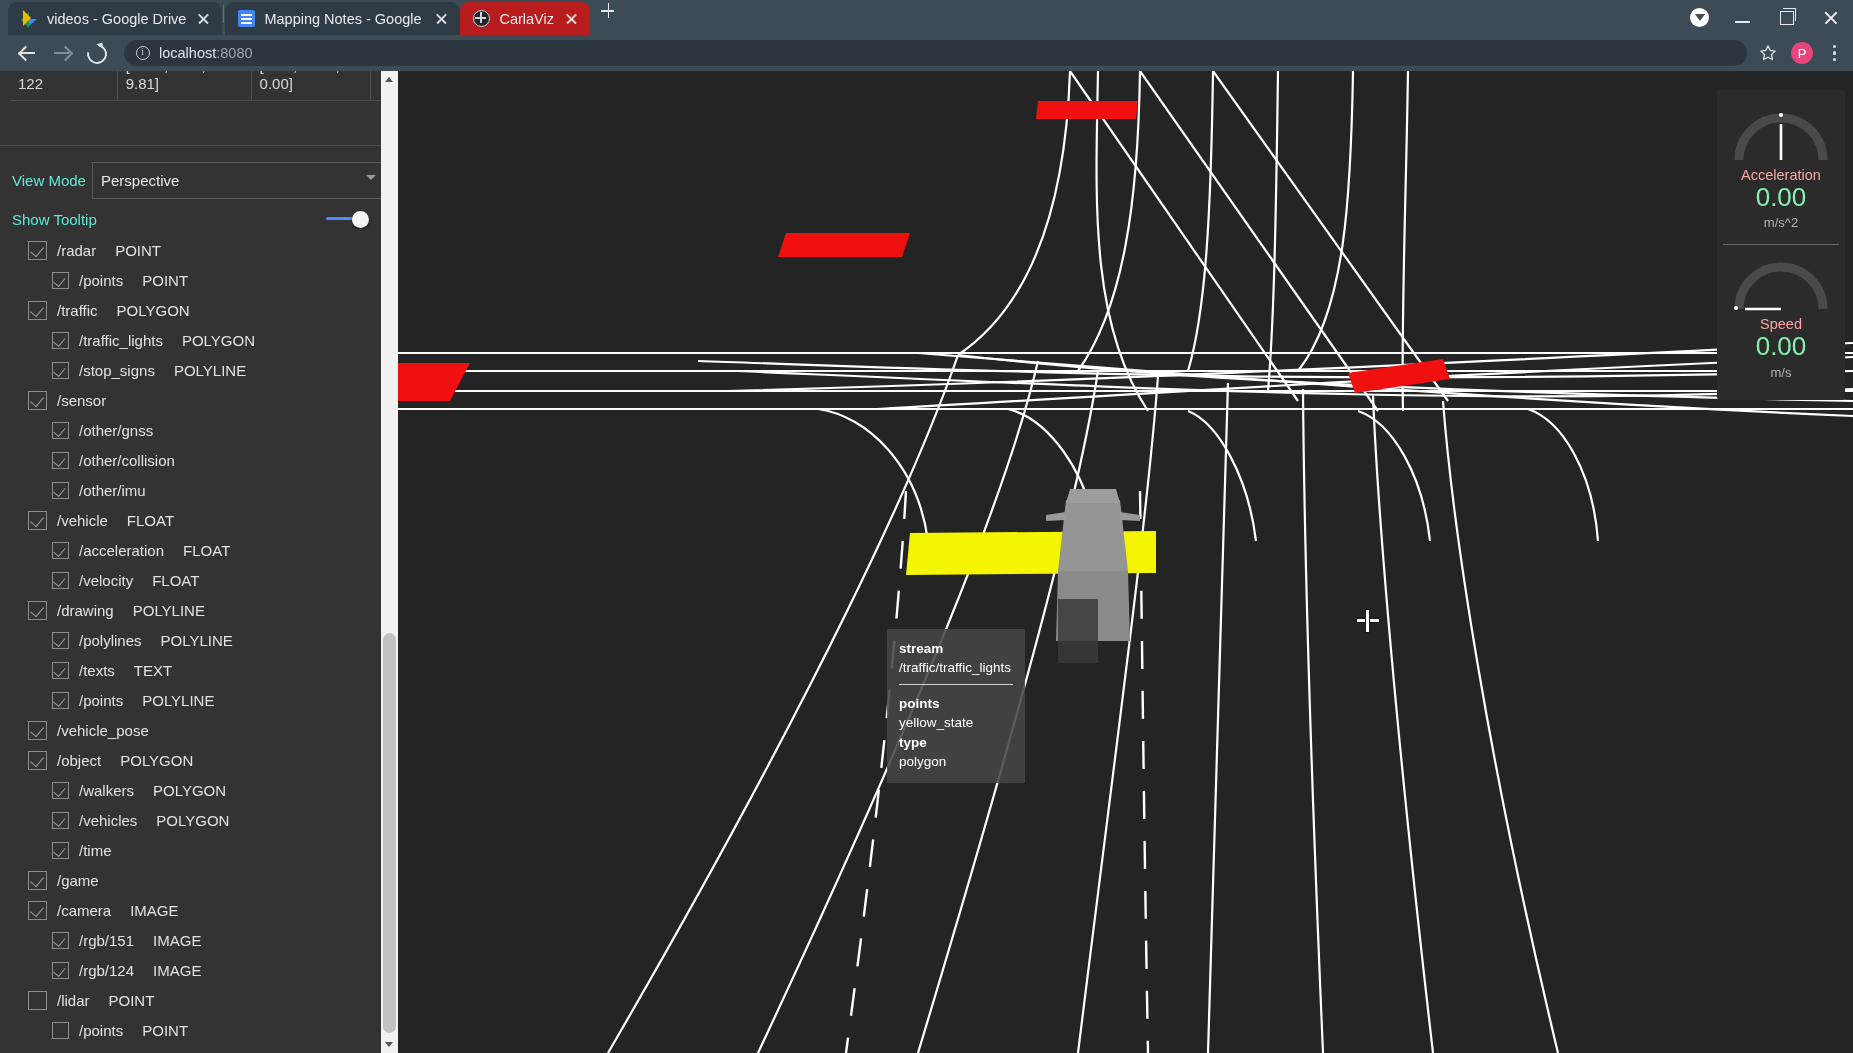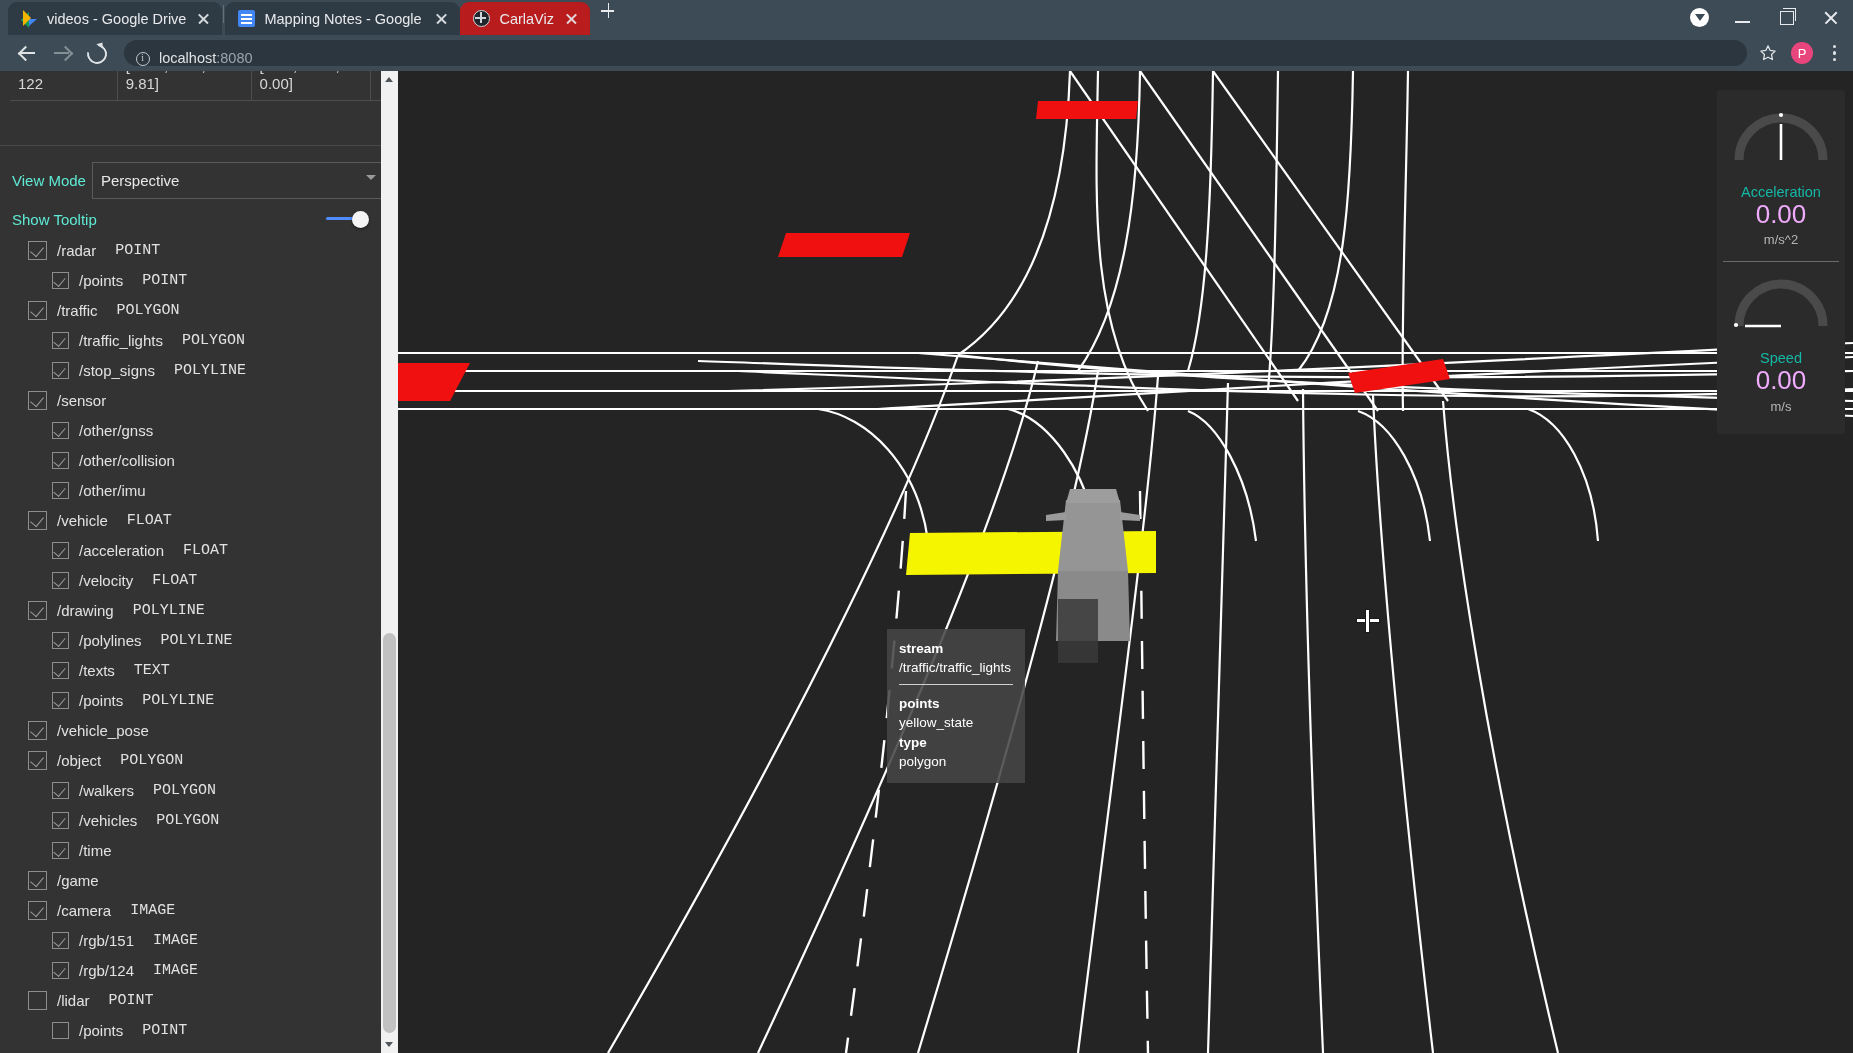--- a/index.html
+++ b/index.html
@@ -73,21 +73,21 @@
   .arrow-r { opacity:.45; }
   .arrow-r::after { content:""; position:absolute; left:16px; top:12px; width:9px;height:9px;
      border-right:2px solid #dfe3e6; border-top:2px solid #dfe3e6; transform:rotate(45deg); }
   .reload { }
   .reload::before { content:""; position:absolute; left:9px; top:8px; width:16px;height:16px;
      border:2px solid #dfe3e6; border-radius:50%; border-top-color:transparent; transform:rotate(-35deg); }
   .reload::after { content:""; position:absolute; left:19px; top:6px; width:0;height:0;
      border-left:4px solid transparent;border-right:4px solid transparent;border-bottom:5px solid #dfe3e6;
      transform:rotate(35deg); }
   #omnibox { flex:1; height:26px; margin:0 12px; background:#2b363e; border-radius:13px;
-             display:flex; align-items:flex-end; padding:0 12px; gap:9px; }
+             display:flex; align-items:center; padding:0 12px; gap:9px; }
   .info-i { width:14px;height:14px;border:1.4px solid #c3cad0;border-radius:50%;position:relative;
             flex:0 0 14px; }
   .info-i::after { content:"i"; position:absolute; left:4.3px; top:-1px; font-size:10px; color:#c3cad0;
             font-family:"Liberation Serif", serif; }
   #urltext { font-size:14.5px; color:#dfe3e6; }
   #urltext .dim { color:#9aa5ad; }
   .star { width:18px;height:18px;position:relative;margin-right:14px; }
   .star svg { display:block; }
   .avatar { width:22px;height:22px;border-radius:50%;background:#e8457c;color:#fff;font-size:13px;
             display:flex;align-items:center;justify-content:center;margin-right:12px; }
@@ -129,21 +129,21 @@
   #stream-list { padding:0 0 12px 16px; }
   .stream-row { display:flex; align-items:center; height:30px; padding-left:12px; gap:10px; }
   .stream-row.child { padding-left:36px; }
   .cbox { width:19px; height:19px; flex:0 0 19px; border:1.4px solid #8d8d8d; position:relative;
           background:transparent; }
   .cbox.child { width:17px;height:17px;flex:0 0 17px; }
   .cbox.checked::after { content:""; position:absolute; left:3.5px; top:2px; width:7px; height:11px;
           border-right:1.8px solid #9b9b9b; border-bottom:1.8px solid #9b9b9b; transform:rotate(40deg); }
   .cbox.child.checked::after { left:3px; top:1.5px; width:6px;height:10px; }
   .s-name { font-size:15px; color:#e2e2e2; }
-  .s-type { font-size:15px; color:#e2e2e2; margin-left:9px;font-family:Liberation Mono, monospace; }
+  .s-type { font-size:15px; color:#e2e2e2; margin-left:9px; }
 
   
   #sb-scrollbar { position:absolute; right:0; top:0; bottom:0; width:17px; background:#f1f1f1; }
   #sb-scrollbar .arrow-up, #sb-scrollbar .arrow-dn { position:absolute; left:4px; width:0;height:0;
           border-left:4.5px solid transparent; border-right:4.5px solid transparent; }
   #sb-scrollbar .arrow-up { top:6px; border-bottom:5px solid #50555a; }
   #sb-scrollbar .arrow-dn { bottom:6px; border-top:5px solid #50555a; }
   #sb-thumb { position:absolute; left:2px; width:13px; top:562px; height:400px; background:#c1c1c1;
               border-radius:7px; }
 
@@ -163,22 +163,22 @@
   #cursor .h { left:0; top:9px; width:24px; height:5px; }
   #cursor .v { left:9px; top:0; width:5px; height:24px; }
 
   
   #gauges { position:absolute; right:8px; top:19px; width:128px; background:#2b2b2b;
             border-radius:3px; padding:6px; }
   .gauge { padding:14px 0 14px 0; display:flex; flex-direction:column; align-items:center; }
   .gauge + .gauge { border-top:1px solid #6a6a6a; }
   .gauge .dial { width:100px; height:52px; position:relative; }
   .gauge .dial svg { position:absolute; inset:0; }
-  .gauge .g-label { font-size:14.5px; color:#14b8a6; margin-top:22px; }
-  .gauge .g-value { font-size:26px; color:#f0abfc; line-height:1.05; margin-top:1px; }
+  .gauge .g-label { font-size:14.5px; color:#fca5a5; margin-top:5px; }
+  .gauge .g-value { font-size:26px; color:#86efac; line-height:1.05; margin-top:1px; }
   .gauge .g-unit { font-size:13px; color:#b5b5b5; margin-top:4px; }
 </style>
 </head>
 <body>
 
 <div id="browser">
 
   <div id="tabstrip">
 
     <div class="tab inactive">

